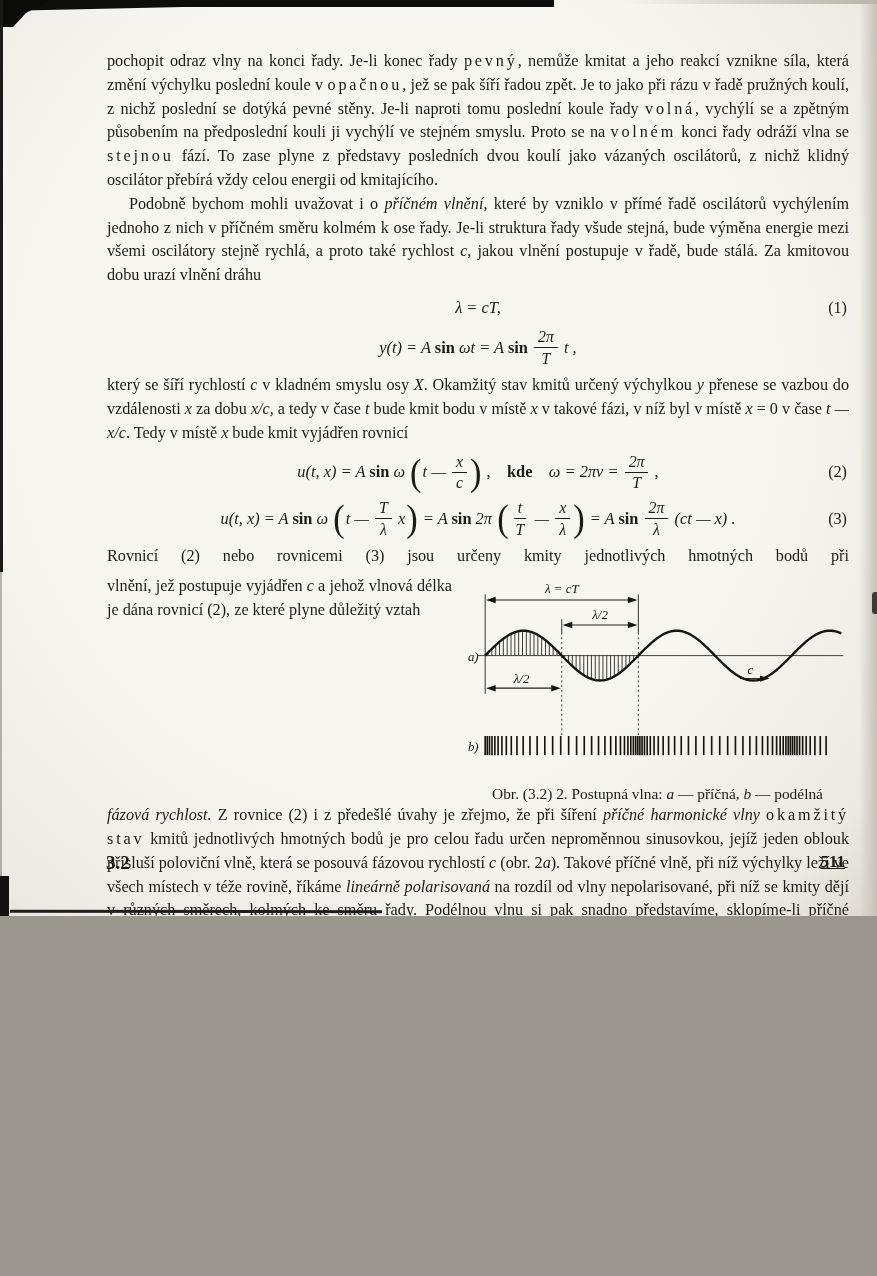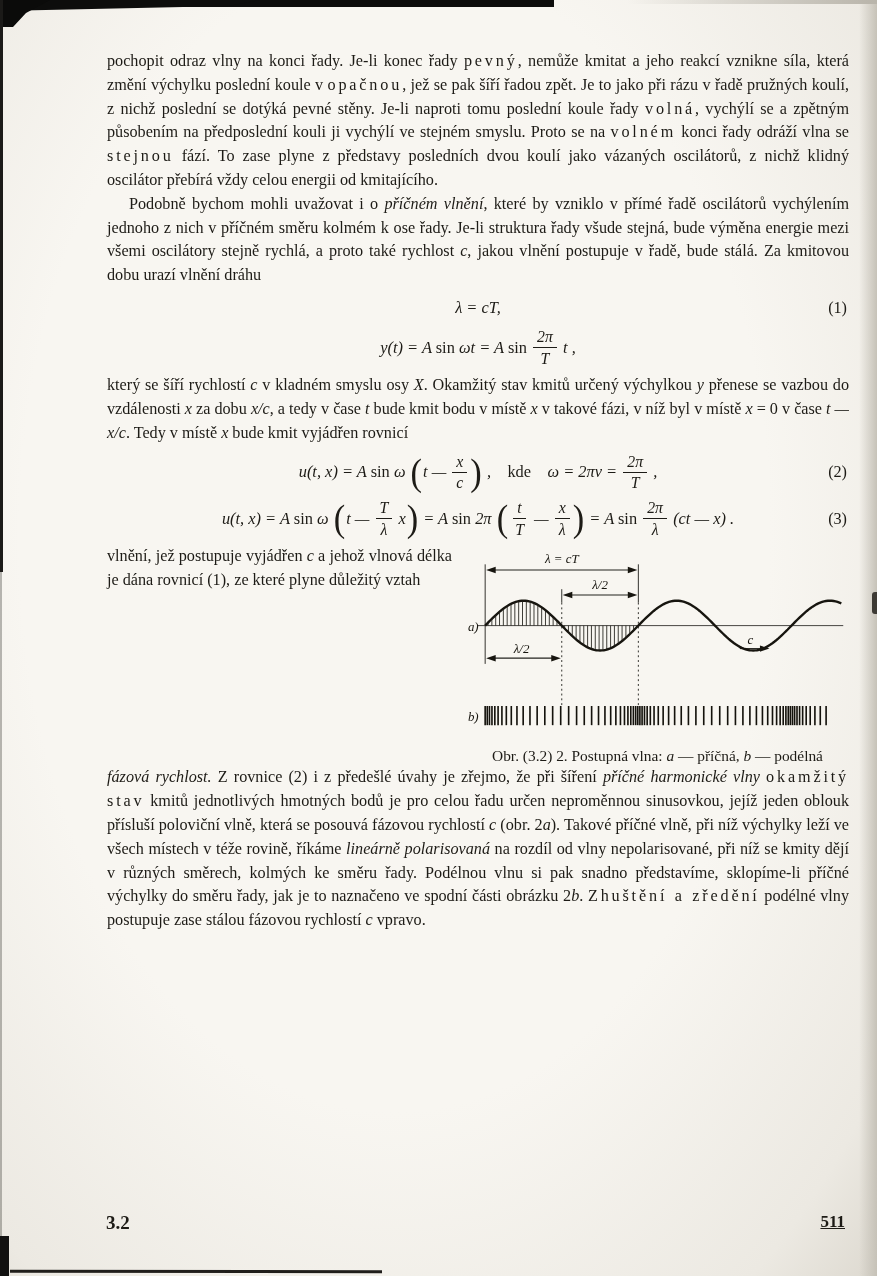--- a/index.html
+++ b/index.html
@@ -1,19 +1,19 @@
 <!DOCTYPE html>
 <html><head>
 <meta charset="utf-8">
 <style>
   * { box-sizing: border-box; margin: 0; padding: 0; }
   html, body { background: #9a968e; }
   .page {
     position: relative;
-    width: 877px; height: 1276px;
+    width: 877px; height: 916px;
     margin: 0 auto;
     overflow: hidden;
     background: radial-gradient(ellipse at 45% 42%, #f8f6f1 55%, #ece9e2 88%, #ddd9d0 100%);
     font-family: "Liberation Serif", "DejaVu Serif", serif;
     color: #1d1b16;
   }
   
   .artifact { position: absolute; z-index: 6; }
   .top-band  { top: 0; left: 0; width: 554px; height: 7px; background: #0d0d0c; }
   .top-band2 { top: 0; left: 0; width: 260px; height: 11px; background: #0d0d0c;
@@ -34,35 +34,35 @@
   .para { font-size: 16.2px; line-height: 23.8px; text-align: justify; }
   .para.indent { text-indent: 22px; }
   .para.force-just { text-align-last: justify; }
   .run.i  { font-style: italic; }
   .run.sp { letter-spacing: .175em; }
   
   .eqrow { position: relative; display: flex; justify-content: center; align-items: center; margin: 7px 0; min-height: 26px; }
   .eqbody { display: inline-flex; align-items: center; font-size: 16.4px; }
   .eqr { white-space: pre; }
   .eqr.m { font-style: italic; }
-  .eqr.r { font-style: normal; }
+  .eqr.r { font-style: normal; font-weight: bold; }
   .frac { display: inline-flex; flex-direction: column; align-items: center; font-style: italic;
           margin: 0 2px; line-height: 1.12; font-size: 15.8px; }
   .frac .num { padding: 0 4px 1.5px; border-bottom: 1.3px solid #1d1b16; }
   .frac .den { padding: 1.5px 4px 0; }
   .bigp { font-size: 210%; font-style: normal; line-height: .85; display: inline-block;
           transform: scaleY(1.12); margin: 0 1px; }
   .eqnum { position: absolute; right: 2px; top: 50%; transform: translateY(-50%); font-size: 16.2px; }
   
   .figrow { display: flex; margin-top: 6px; }
   .leftcol { width: 345px; flex: 0 0 345px; }
   .rightcol { flex: 1 1 auto; padding-left: 14px; }
   .leftcol .eqrow { margin: 9px 0; }
   .wave-figure { width: 100%; display: block; margin-top: 4px; }
-  .caption { margin-top: 12px; text-align: center; font-size: 15.4px; line-height: 21px; padding: 0 16px; }
+  .caption { margin-top: 20px; text-align: center; font-size: 15.4px; line-height: 21px; padding: 0 16px; }
   
   .fthin { stroke: #2b2a26; stroke-width: 1; }
   .fdash { stroke: #2b2a26; stroke-width: 1; stroke-dasharray: 2 3; }
   .fdim  { stroke: #23221e; stroke-width: 1.1; }
   .faxis { stroke: #2b2a26; stroke-width: .9; }
   .fsine { stroke: #17150f; stroke-width: 2.5; fill: none; }
   .fhead { fill: #17150f; }
   .hatch { stroke: #201e18; stroke-width: .9; }
   .tick  { stroke: #14120c; stroke-width: 1.7; }
   .flabel { font-family: "Liberation Serif", "DejaVu Serif", serif; font-size: 13.5px; font-style: italic; fill: #17150f; }
@@ -172,24 +172,25 @@
           <span class="eqr r">sin </span>
           <span class="frac">
             <span class="num">2π</span>
             <span class="den">λ</span>
           </span>
           <span class="eqr m"> (ct — x) .</span>
         </span>
       <span class="eqnum">(3)</span>
     </div>
 
+    <p class="para force-just"><span class="run">Rovnicí (2) nebo rovnicemi (3) jsou určeny kmity jednotlivých hmotných bodů při</span></p>
 
     <div class="figrow">
       <div class="leftcol">
-        <p class="para"><span class="run">vlnění, jež postupuje vyjádřen </span><span class="run i">c</span><span class="run"> a jehož vlnová délka je dána rovnicí (1), ze které plyne důležitý vztah</span></p>
+        <p class="para"><span class="run">vlnění, jež postupuje vyjádřen </span><span class="run i">c</span><span class="run"> a jehož vlnová délka je dána rovnicí (2), ze které plyne důležitý vztah</span></p>
       </div>
 
       <div class="rightcol">
         <svg id="wave-svg" class="wave-figure" viewBox="0 0 400 192">
 
           <line class="fthin" x1="20" y1="16" x2="20" y2="120"></line>
           <line class="fthin" x1="100" y1="42" x2="100" y2="56"></line>
           <line class="fdash" x1="100" y1="56" x2="100" y2="164"></line>
           <line class="fthin" x1="180" y1="16" x2="180" y2="56"></line>
           <line class="fdash" x1="180" y1="56" x2="180" y2="164"></line>

